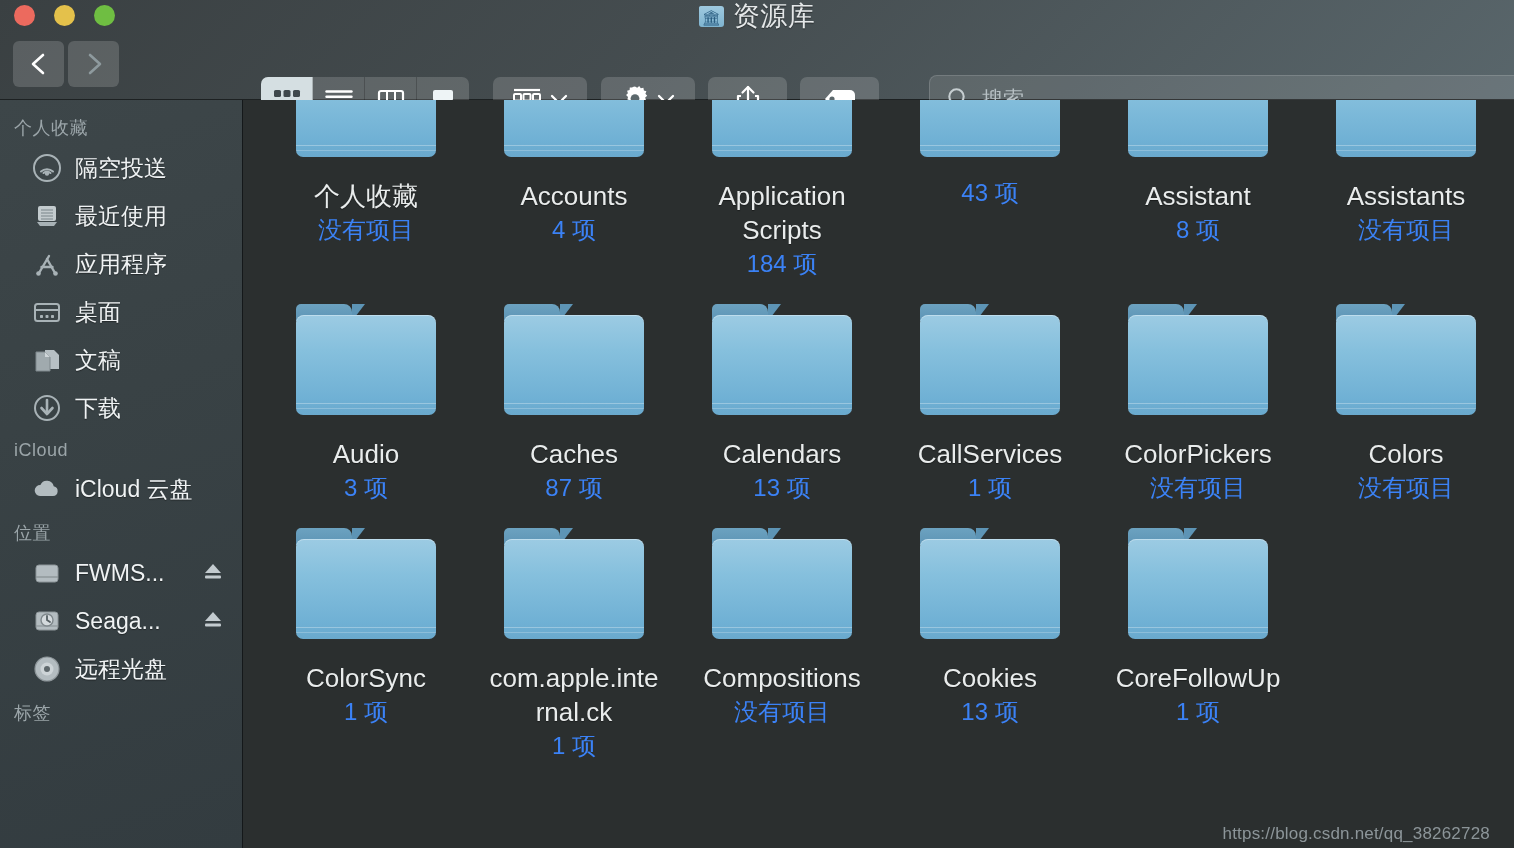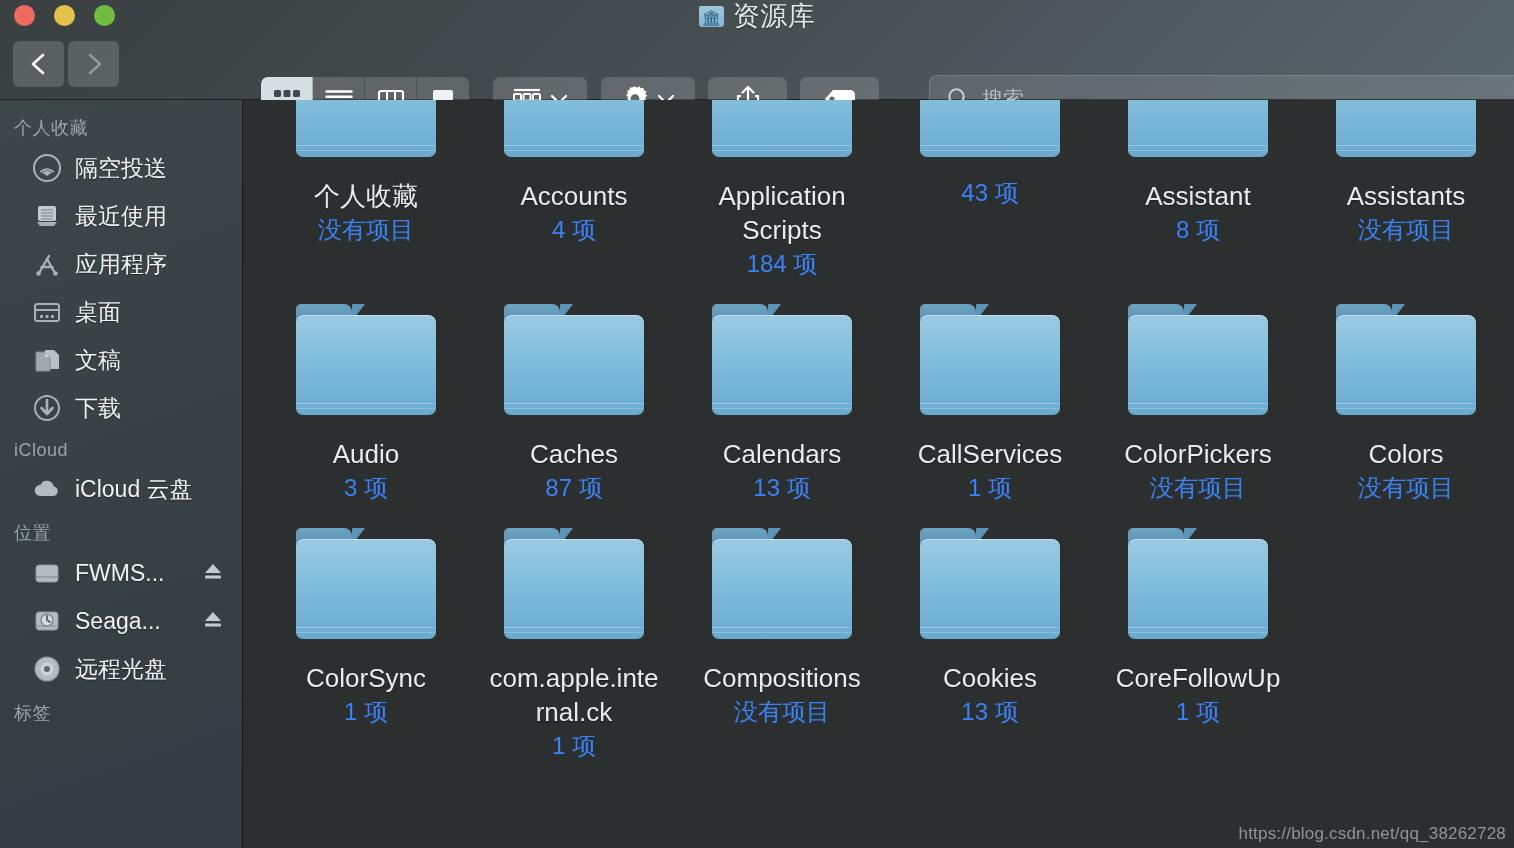--- a/index.html
+++ b/index.html
@@ -212,21 +212,21 @@
   }
   .cell-item.selected .name {
     background: #1667d8; color: #ffffff;
     border-radius: 5px; padding: 0 7px;
   }
   .count {
     color: #3b82f6; font-size: 24px; line-height: 33px; text-align: center;
   }
 
   .watermark {
-    position: absolute; right: 8px; bottom: 4px;
+    position: absolute; right: 24px; bottom: 4px;
     color: #8c9599; font-size: 17px;
     letter-spacing: 0.2px;
   }
 </style>
 </head>
 <body>
 
 <div class="window">
 
   <div class="titlebar">

